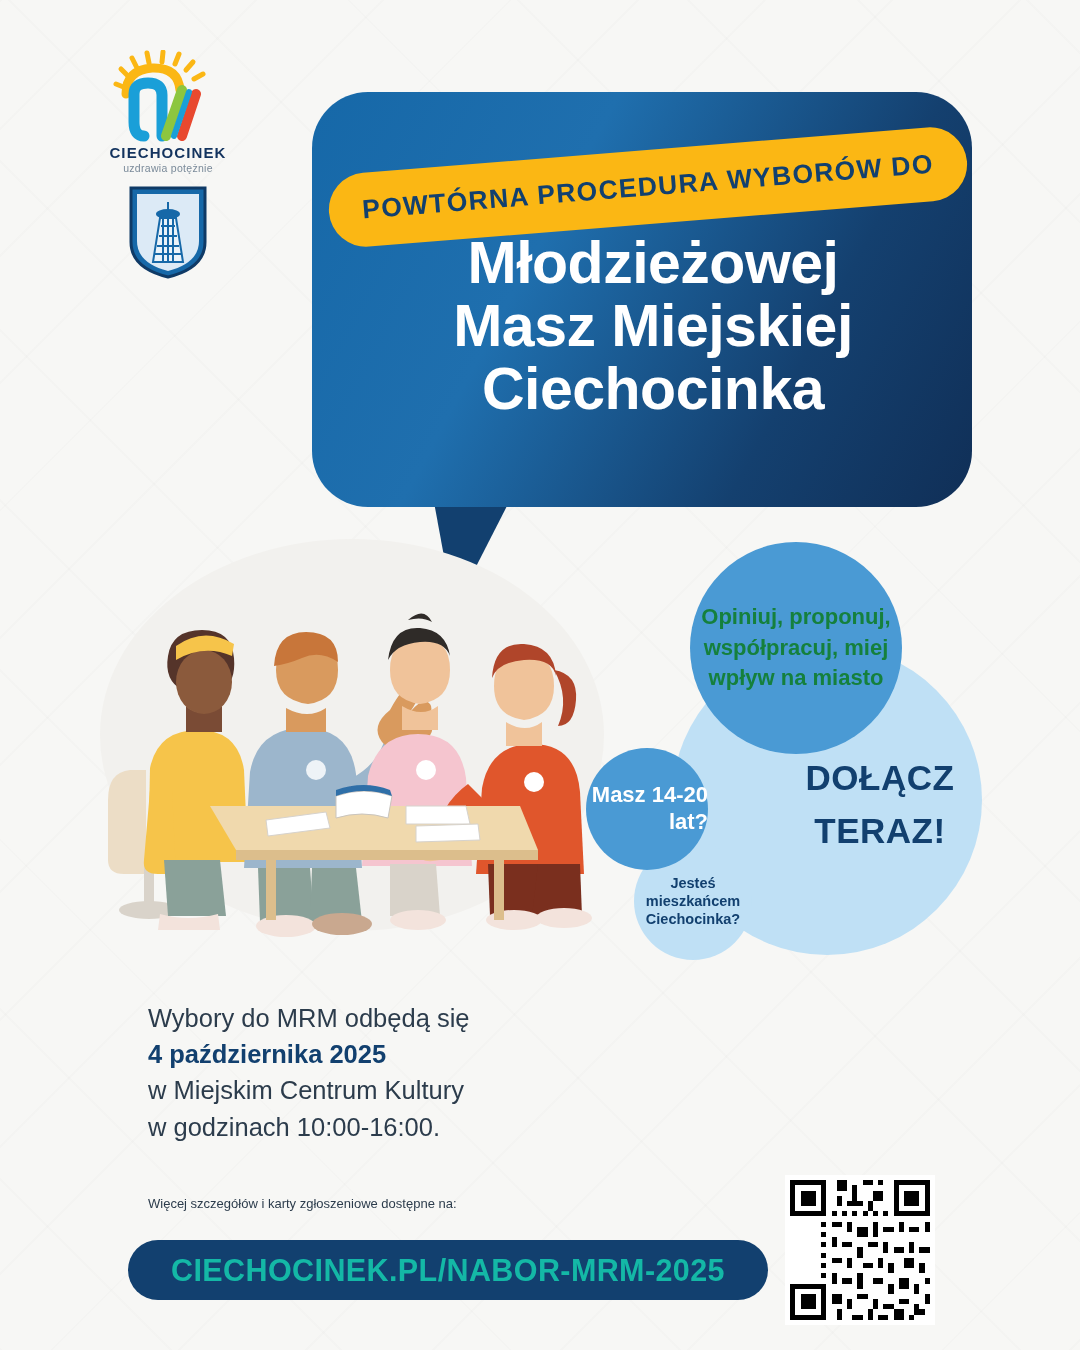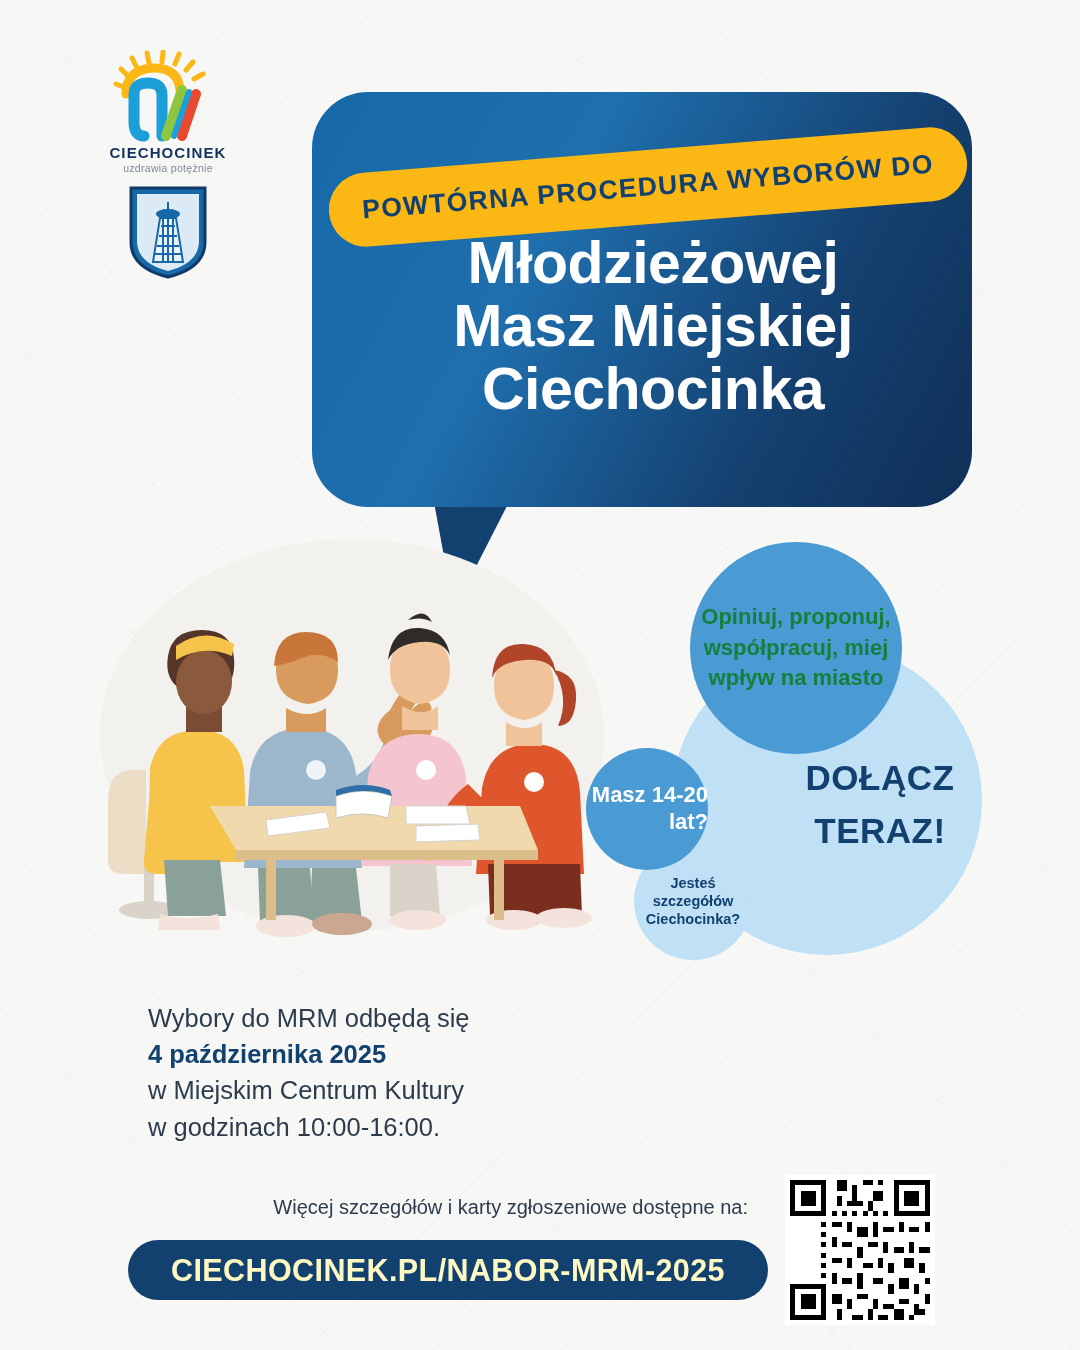--- a/index.html
+++ b/index.html
@@ -128,30 +128,30 @@
   
   .info {
     position: absolute; left: 148px; top: 1000px; width: 560px;
     color: #2c3c4c; font-size: 25.5px; line-height: 1.42;
   }
   .info .strong { font-weight: bold; color: #12406f; }
 
   
   .more-info {
     position: absolute; left: 148px; top: 1196px; width: 600px;
-    text-align: right; color: #2c3c4c; font-size: 20px;
+    text-align: left; color: #2c3c4c; font-size: 13px;
   }
   .url-pill {
     position: absolute; left: 128px; top: 1240px;
     width: 640px; height: 60px;
     background: #12406f; border-radius: 30px;
     display: flex; align-items: center; justify-content: center;
   }
   .url-pill span {
-    color: #fef9c3; font-weight: bold; font-size: 30.5px; letter-spacing: .4px;
+    color: #14b8a6; font-weight: bold; font-size: 30.5px; letter-spacing: .4px;
   }
   .qr { position: absolute; left: 785px; top: 1175px; width: 150px; height: 150px; background: #fff; }
 </style>
 </head>
 <body>
 
 <div class="poster">
 
   <div class="logo-block">
     <div class="sun-logo">
@@ -278,21 +278,21 @@
     <path d="M326 306 l62 -2 2 16 -64 2 z" fill="#ffffff" stroke="#d6d2cc"></path>
   </svg>
 
   <div class="circle c-lightblue"></div>
   <div class="circle c-small-light"></div>
   <div class="circle c-mid"></div>
   <div class="circle c-small-mid"></div>
 
   <div class="c-mid-text">Opiniuj, proponuj, współpracuj, miej wpływ na miasto</div>
   <div class="c-age-text">Masz 14-20 lat?</div>
-  <div class="c-resident-text">Jesteś szczegółów Ciechocinka?</div>
+  <div class="c-resident-text">Jesteś mieszkańcem Ciechocinka?</div>
   <div class="join-now">DOŁĄCZ TERAZ!</div>
 
   <div class="info">
     <div>Wybory do MRM odbędą się</div>
     <div class="strong">4 października 2025</div>
     <div>w Miejskim Centrum Kultury</div>
     <div>w godzinach 10:00-16:00.</div>
   </div>
 
   <div class="more-info">Więcej szczegółów i karty zgłoszeniowe dostępne na:</div>

